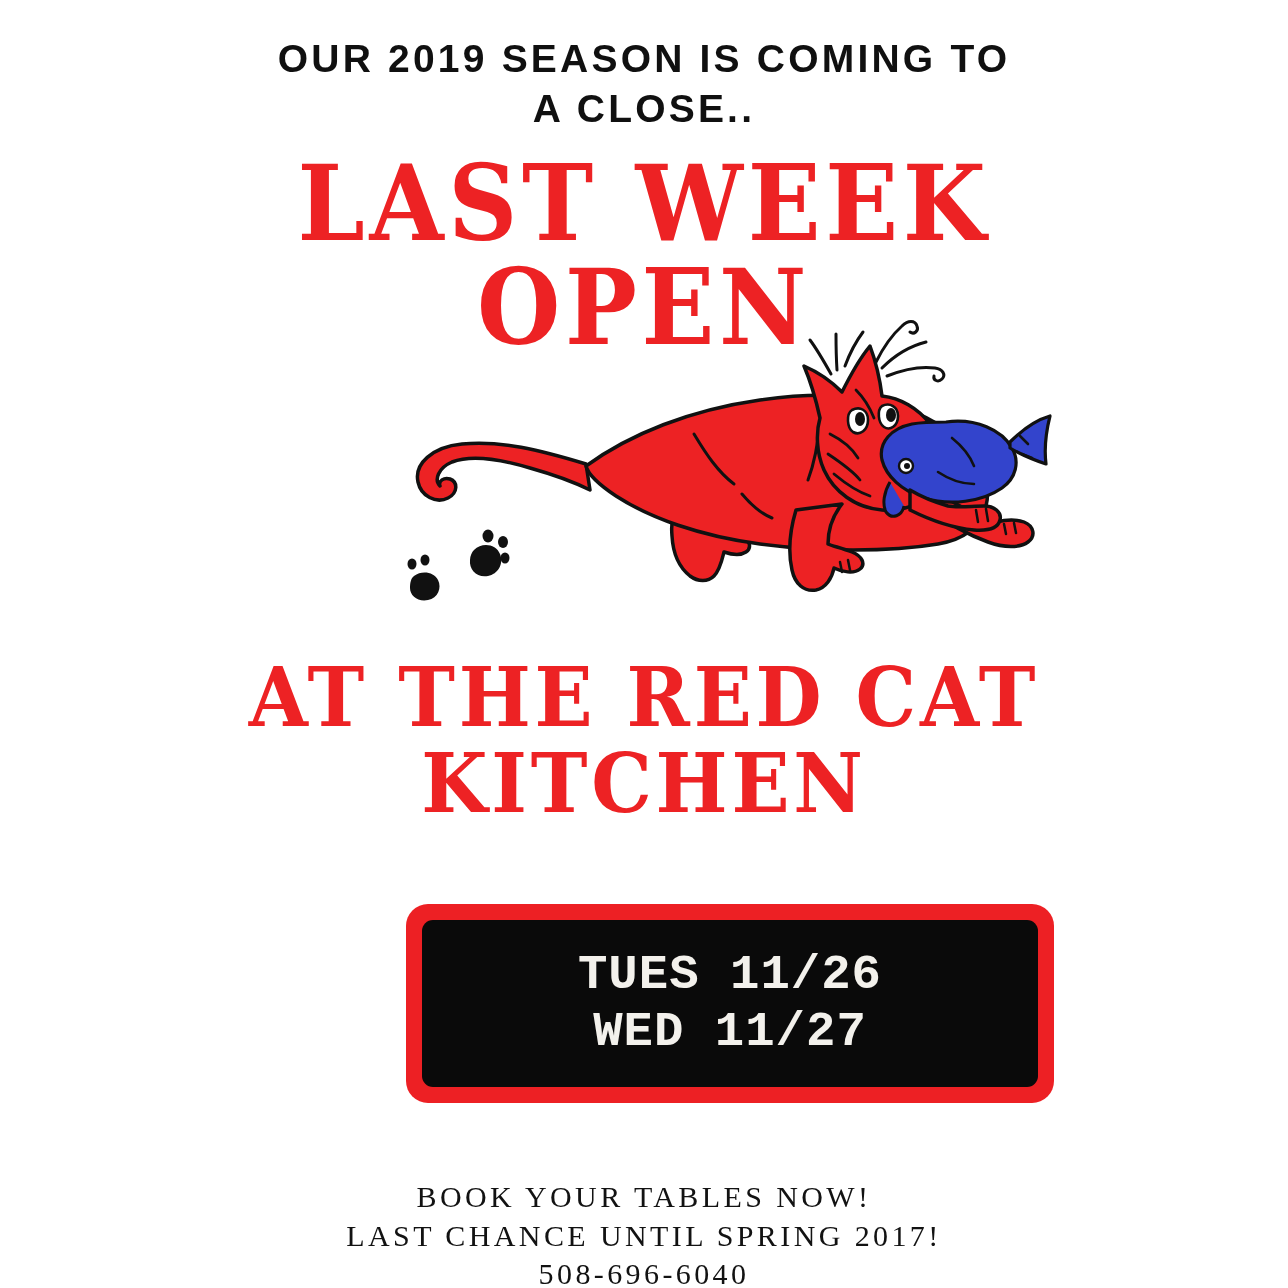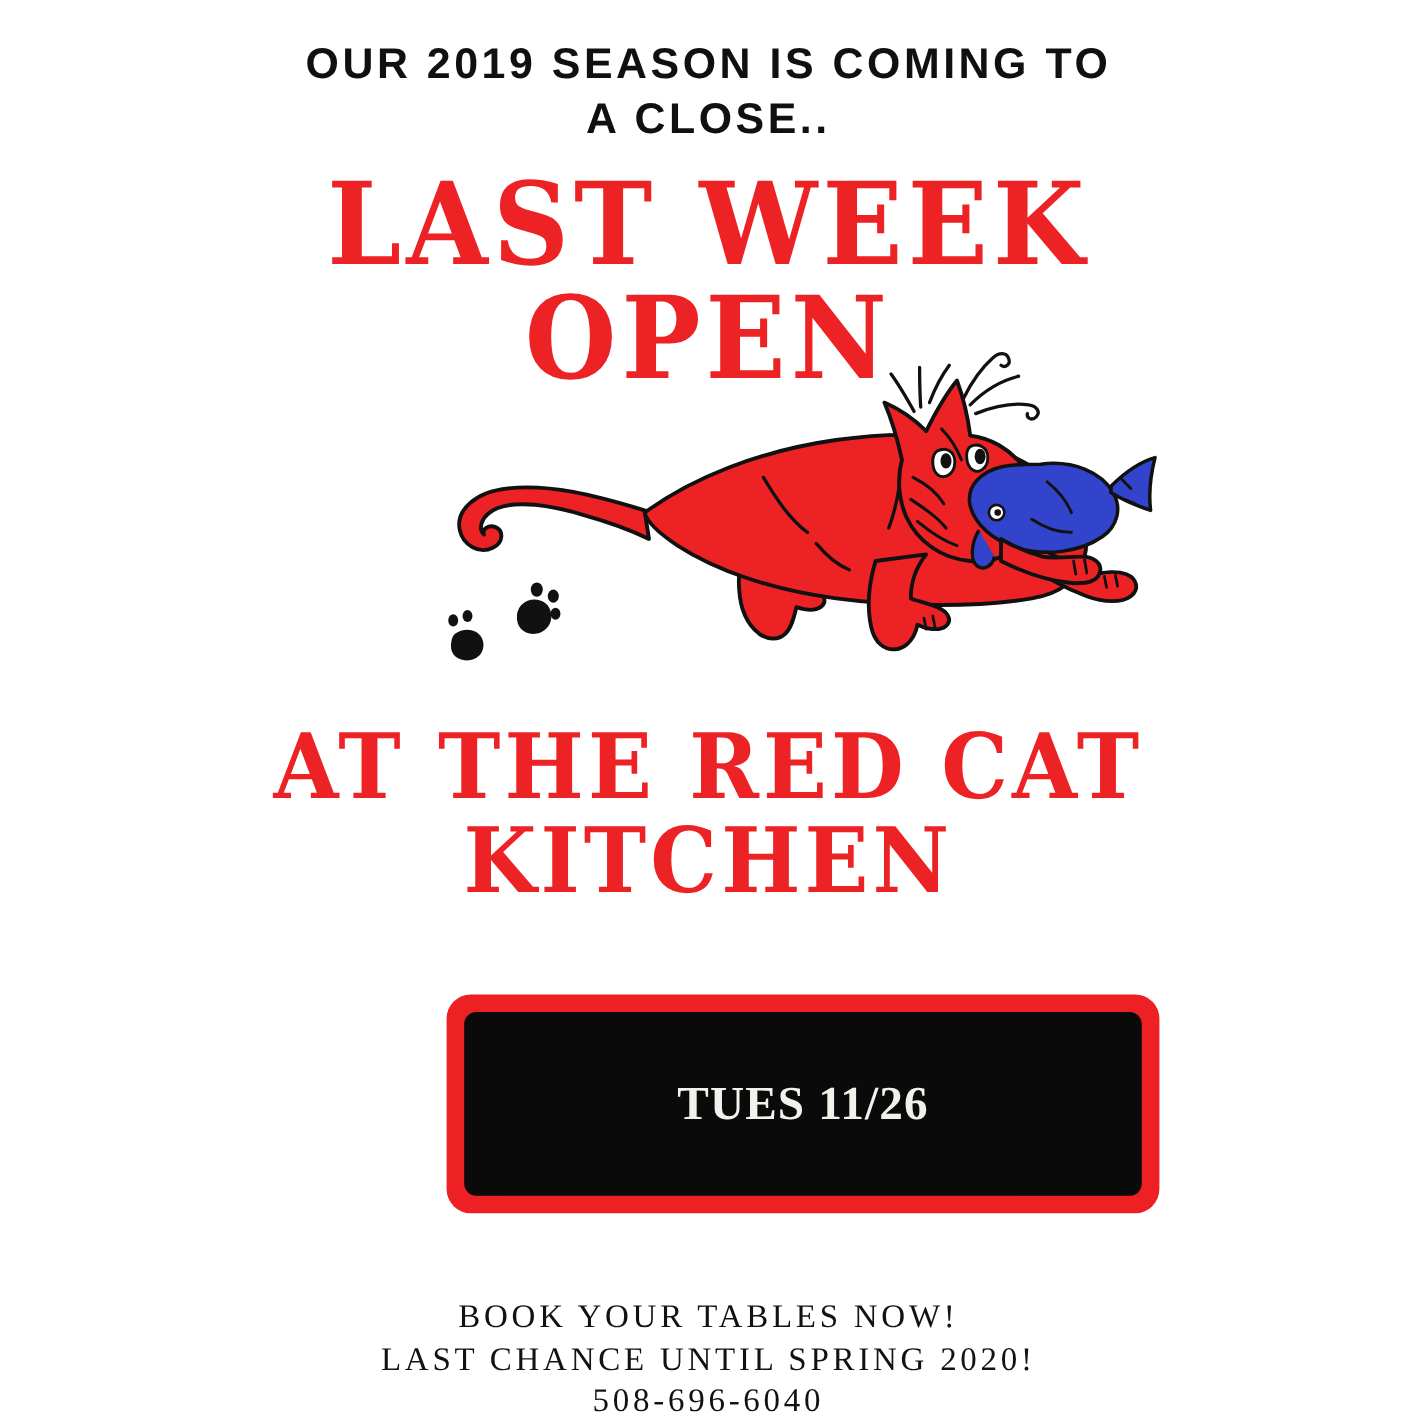--- a/index.html
+++ b/index.html
@@ -96,23 +96,23 @@
     width: 100%;
     height: 100%;
     background: #0A0A0A;
     border-radius: 11px;
     display: flex;
     flex-direction: column;
     align-items: center;
     justify-content: center;
   }
   .date-line {
-    font-family: Liberation Serif, serif;
-    font-weight: bold;
-    font-size: 43px;
+    font-family: Liberation Mono, monospace;
+    font-weight: bold;
+    font-size: 49px;
     line-height: 1.16;
     letter-spacing: 1px;
     color: #F3F1EC;
     white-space: pre;
   }
 
   
   .footer {
     position: absolute;
     top: 1160px;
@@ -266,22 +266,23 @@
   </div>
 
   <div class="subhead">
     <span>AT THE RED CAT</span>
     <span class="l2">KITCHEN</span>
   </div>
 
   <div class="datebox">
     <div class="datebox-inner">
       <div class="date-line">TUES 11/26</div>
+      <div class="date-line">WED 11/27</div>
     </div>
   </div>
 
   <div class="footer">
     <div class="footer-line">BOOK YOUR TABLES NOW!</div>
-    <div class="footer-line">LAST CHANCE UNTIL SPRING 2020!</div>
+    <div class="footer-line">LAST CHANCE UNTIL SPRING 2017!</div>
     <div class="footer-line">508-696-6040</div>
   </div>
 
 </div>
 
 </body></html>

